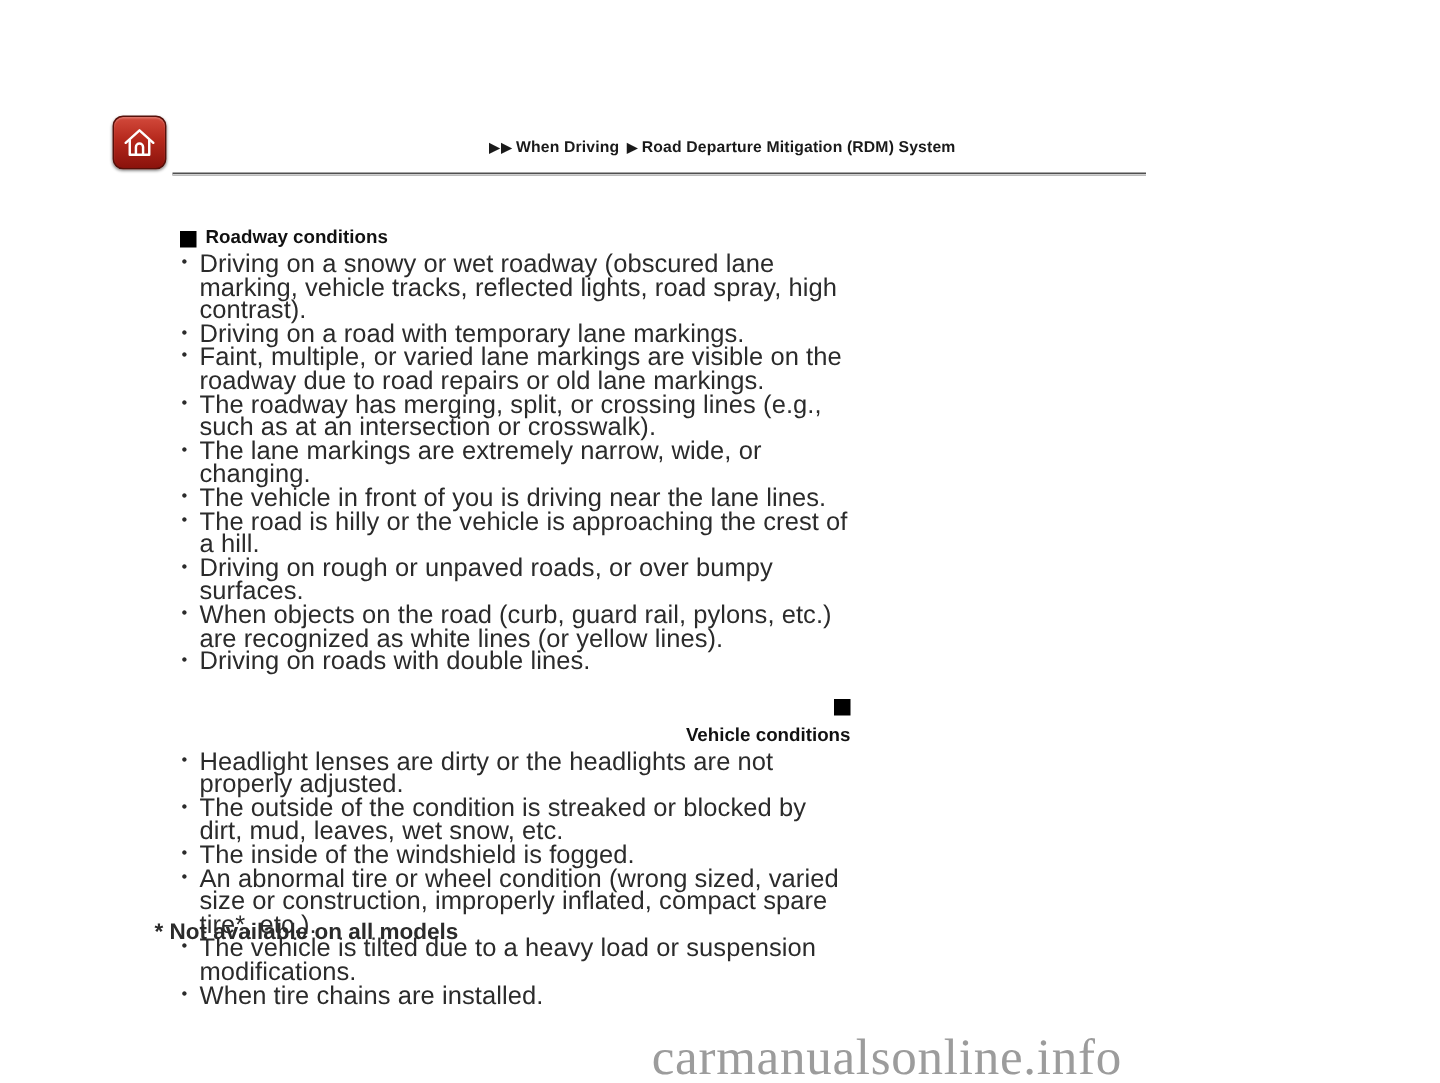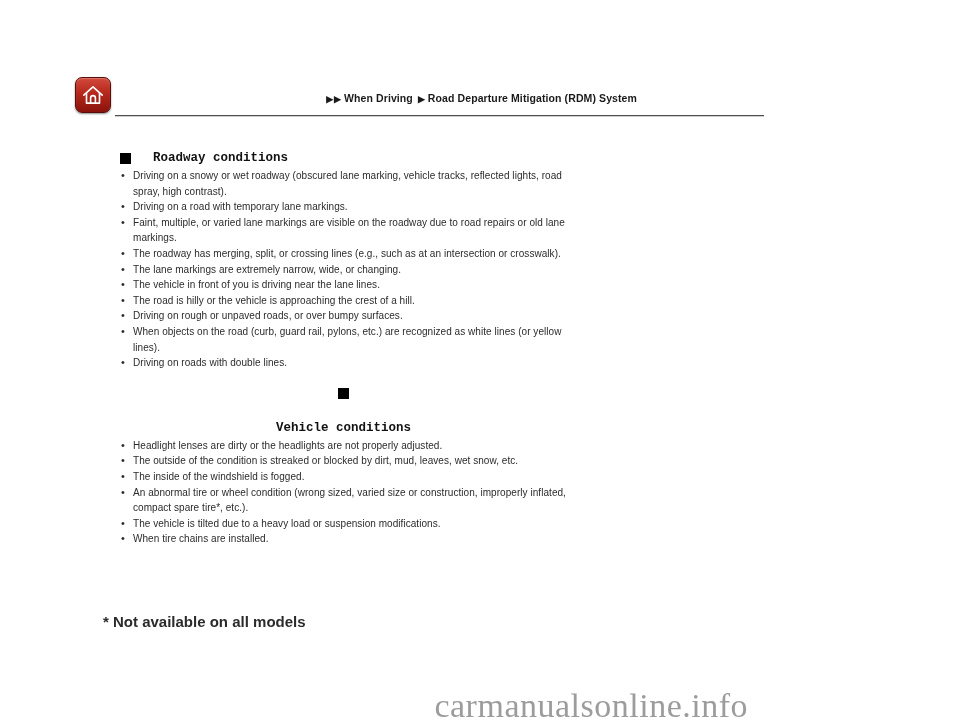--- a/index.html
+++ b/index.html
@@ -37,31 +37,31 @@
     position:absolute; left:115px; top:115px;
     width:718px; height:2px;
     background:#4f4f4f;
     border-bottom:1px solid #cfcfcf;
   }
 
   
   .content { position:absolute; left:120px; top:151px; width:447px; }
 
   .section-title {
-    display:flex; align-items:center; gap:22px;
+    display:flex; align-items:flex-end; gap:6px;
     font-size:12.5px; font-weight:bold; color:#111;
-    line-height:14px; margin:0 0 3px 0;font-family:Liberation Mono, monospace;
+    line-height:14px; margin:0 0 3px 0;
   }
   .section-title .sq { width:11px; height:11px; background:#000; flex:0 0 auto; }
 
   .bullets { list-style:none; }
   .bullets li {
     position:relative;
     padding-left:13px;
-    font-size:10px;
+    font-size:17px;
     line-height:15.6px;
     color:#2b2b2b;
     letter-spacing:0.05px;
   }
   .bullets li::before {
     content:"\2022";
     position:absolute; left:1px; top:0;
     font-size:11px;
   }
   .section + .section .section-title { margin-top:17px;flex-direction:column; }

